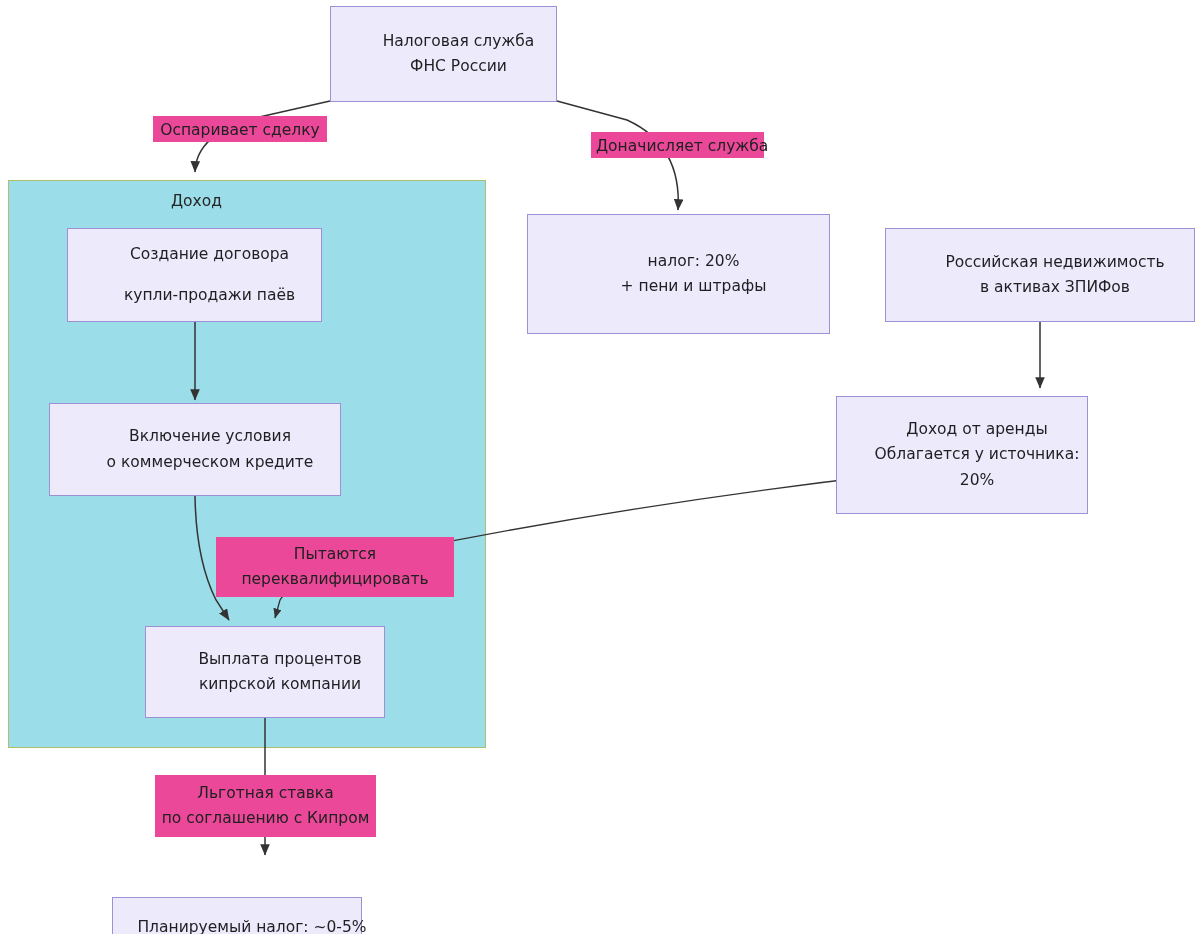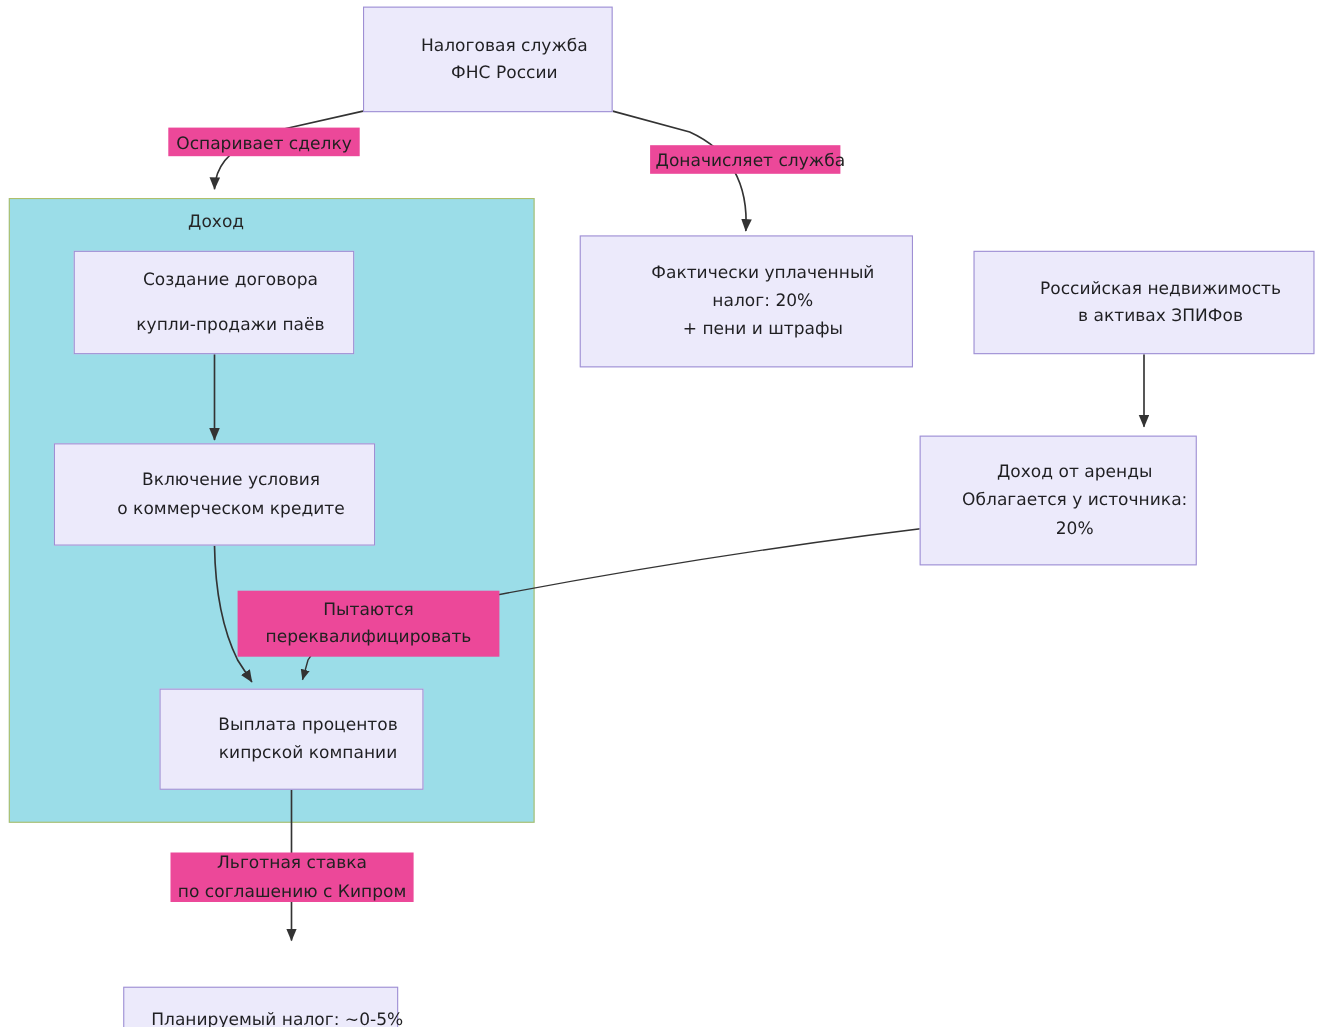--- a/index.html
+++ b/index.html
@@ -119,21 +119,20 @@
   <div class="node" style="left:145px; top:626px; width:240px; height:92px;">
     <span class="line">Выплата процентов</span>
     <span class="line">кипрской компании</span>
   </div>
 
   <div class="node" style="left:112px; top:862px; width:250px; height:62px;margin-top:35px;">
     <span class="line">Планируемый налог: ~0-5%</span>
   </div>
 
   <div class="node" style="left:527px; top:214px; width:303px; height:120px;">
-    <span class="line">Фактически уплаченный</span>
     <span class="line">налог: 20%</span>
     <span class="line">+ пени и штрафы</span>
   </div>
 
   <div class="node" style="left:885px; top:228px; width:310px; height:94px;">
     <span class="line">Российская недвижимость</span>
     <span class="line">в активах ЗПИФов</span>
   </div>
 
   <div class="node" style="left:836px; top:396px; width:252px; height:118px;">
@@ -150,20 +149,20 @@
     <span class="line">Доначисляет служба</span>
   </div>
 
   <div class="edge-label" style="left:216px; top:537px; width:238px; height:60px;
                                  display:flex; flex-direction:column;
                                  align-items:center; justify-content:center;">
     <span class="line">Пытаются</span>
     <span class="line">переквалифицировать</span>
   </div>
 
-  <div class="edge-label" style="left:155px; top:775px; width:221px; height:45px;
+  <div class="edge-label" style="left:155px; top:775px; width:221px; height:62px;
                                  display:flex; flex-direction:column;
                                  align-items:center; justify-content:center;">
     <span class="line">Льготная ставка</span>
     <span class="line">по соглашению с Кипром</span>
   </div>
 
 </div>
 
 </body></html>

